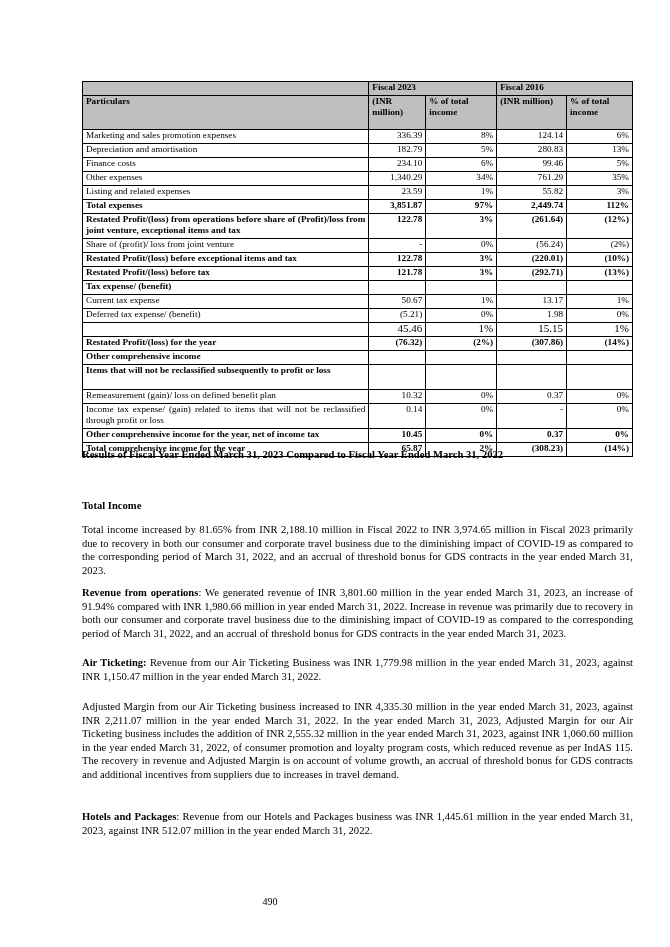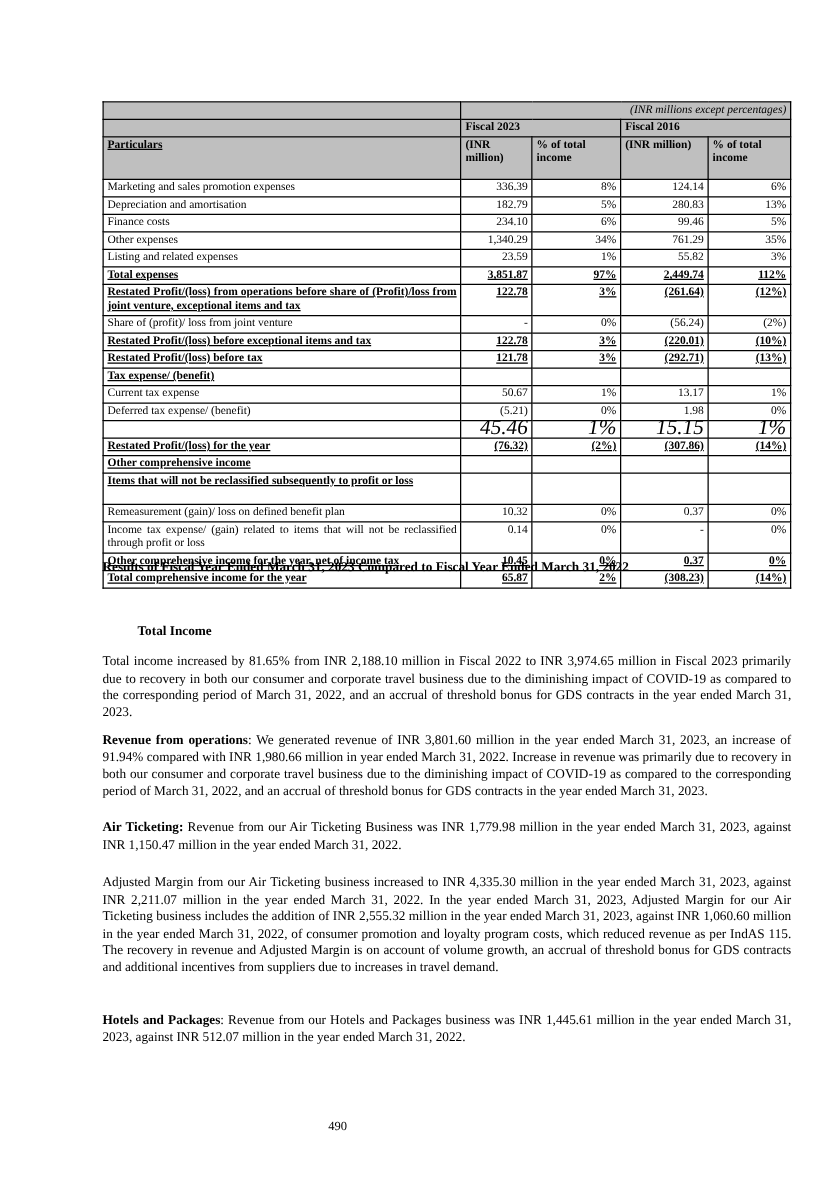--- a/index.html
+++ b/index.html
@@ -15,25 +15,25 @@
   table.fin col.c2 { width:71px; }
   table.fin col.c3 { width:70px; }
   table.fin col.c4 { width:66px; }
   tr.h td { background:#bfbfbf; }
   tr.h1 td { height:13px; }
   tr.h2 td { height:13px; }
   tr.h3 td { height:33px; }
   .unit { text-align:right; font-style:italic; }
   .ctr { font-weight:bold; }
   .num { text-align:right; }
-  .b { font-weight:bold;text-decoration:underline; }
+  .b { font-weight:bold; }
   tr.r td { height:13px; }
   tr.r2 td { height:24px; }
   td.just { text-align:justify; text-align-last:left; }
-  tr.big td { font-size:17px;font-style:italic; }
+  tr.big td { font-size:11px; }
 
   .txt { position:absolute; left:82px; width:551px; font-size:10.6px; line-height:13.5px; text-align:justify; }
   .txt p { margin:0; }
   .heading { font-weight:bold; }
   .bi { font-weight:bold; }
   .pageno { position:absolute; left:0; width:540px; top:896px; text-align:center; font-size:10px; }
 </style>
 </head>
 <body>
 
@@ -41,24 +41,20 @@
 
   <table class="fin">
     <colgroup>
         <col class="c0">
         <col class="c1">
         <col class="c2">
         <col class="c3">
         <col class="c4">
       </colgroup>
     <tbody>
-        <tr class="h h1">
-      <td></td>
-      <td colspan="4" class="unit">(INR millions except percentages)</td>
-    </tr>
     <tr class="h h2">
       <td></td>
       <td colspan="2" class="ctr">Fiscal 2023</td>
       <td colspan="2" class="ctr">Fiscal 2016</td>
     </tr>
     <tr class="h h3">
       <td class="b">Particulars</td>
       <td class="ctr">(INR million)</td>
       <td class="ctr">% of total income</td>
       <td class="ctr">(INR million)</td>
@@ -212,21 +208,21 @@
           <td class="num b">2%</td>
           <td class="num b">(308.23)</td>
           <td class="num b">(14%)</td>
         </tr>
       </tbody>
   </table>
 
   <div class="txt" style="top:448px;">
     <p class="heading">Results of Fiscal Year Ended March 31, 2023 Compared to Fiscal Year Ended March 31, 2022</p>
   </div>
-  <div class="txt" style="top:499px;margin-left:28px;">
+  <div class="txt" style="top:499px;">
     <p class="heading">Total Income</p>
   </div>
   <div class="txt" style="top:523px;">
     <p>Total income increased by 81.65% from INR 2,188.10 million in Fiscal 2022 to INR 3,974.65 million in Fiscal 2023 primarily due to recovery in both our consumer and corporate travel business due to the diminishing impact of COVID-19 as compared to the corresponding period of March 31, 2022, and an accrual of threshold bonus for GDS contracts in the year ended March 31, 2023.</p>
   </div>
   <div class="txt" style="top:586px;">
     <p><span class="bi">Revenue from operations</span><span>: We generated revenue of INR 3,801.60 million in the year ended March 31, 2023, an increase of 91.94% compared with INR 1,980.66 million in year ended March 31, 2022. Increase in revenue was primarily due to recovery in both our consumer and corporate travel business due to the diminishing impact of COVID-19 as compared to the corresponding period of March 31, 2022, and an accrual of threshold bonus for GDS contracts in the year ended March 31, 2023.</span></p>
   </div>
   <div class="txt" style="top:656px;">
     <p><span class="bi">Air Ticketing:</span><span> Revenue from our Air Ticketing Business was INR 1,779.98 million in the year ended March 31, 2023, against INR 1,150.47 million in the year ended March 31, 2022.</span></p>

